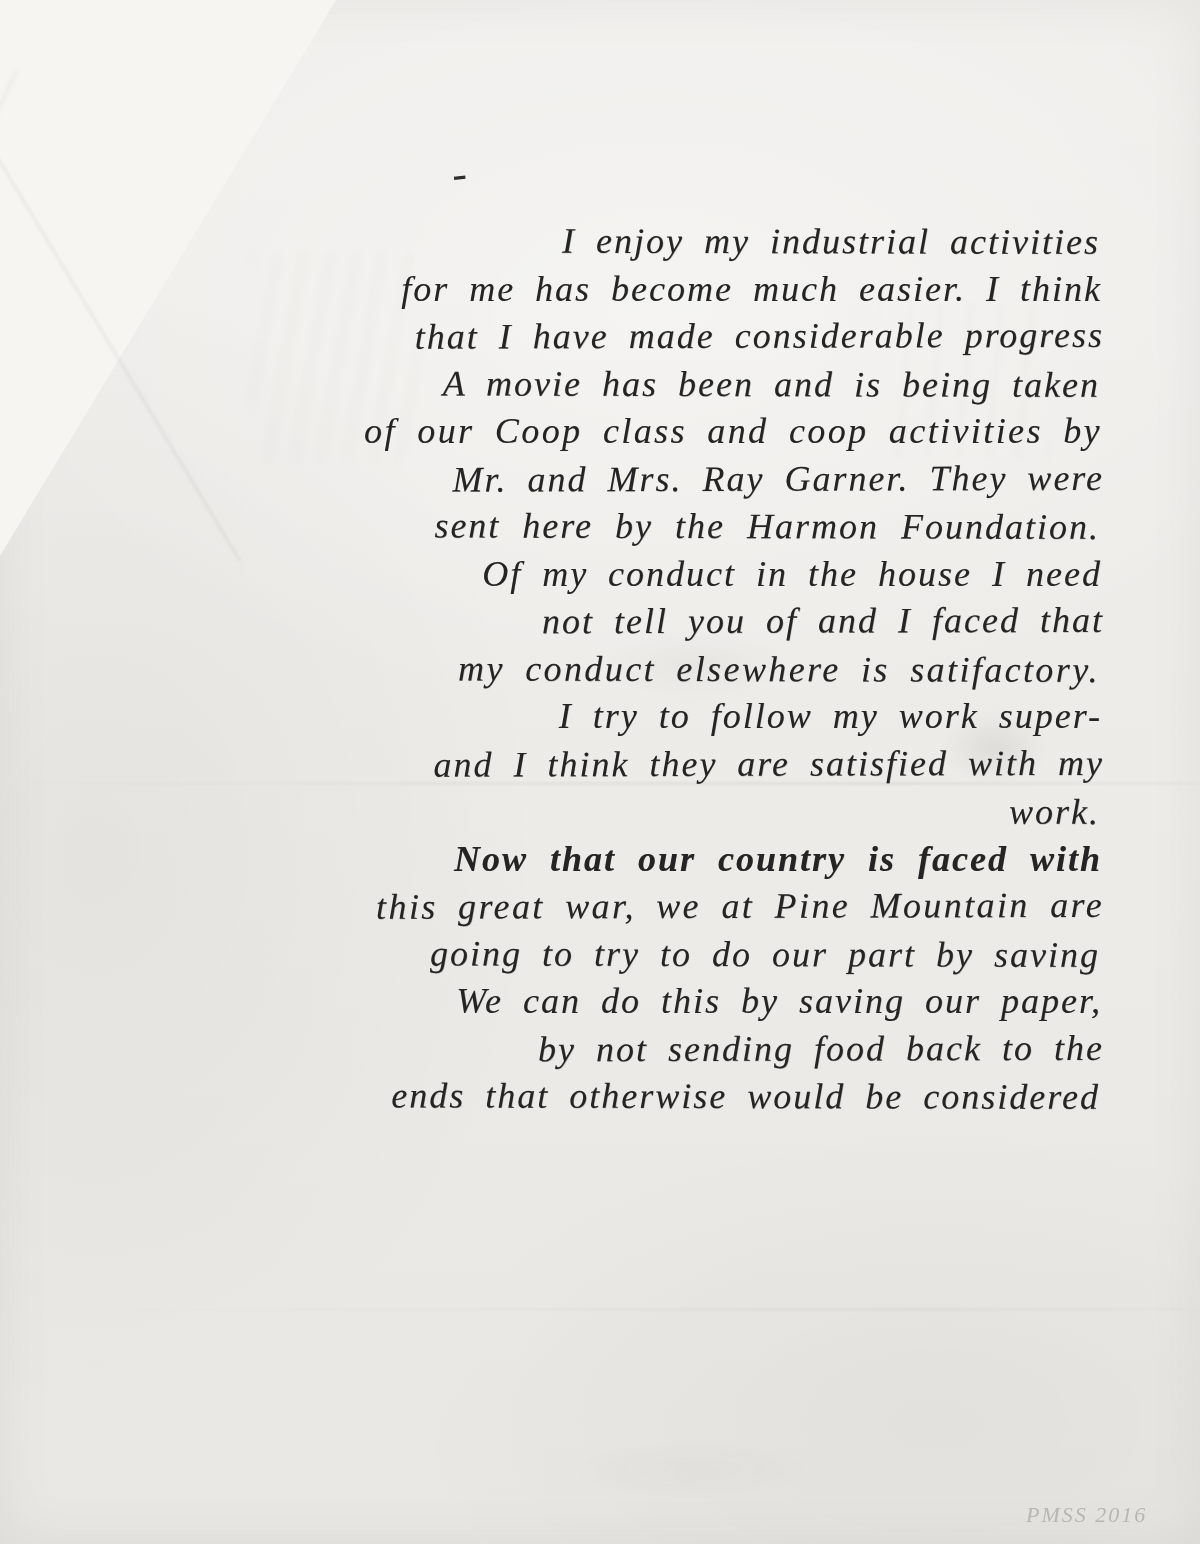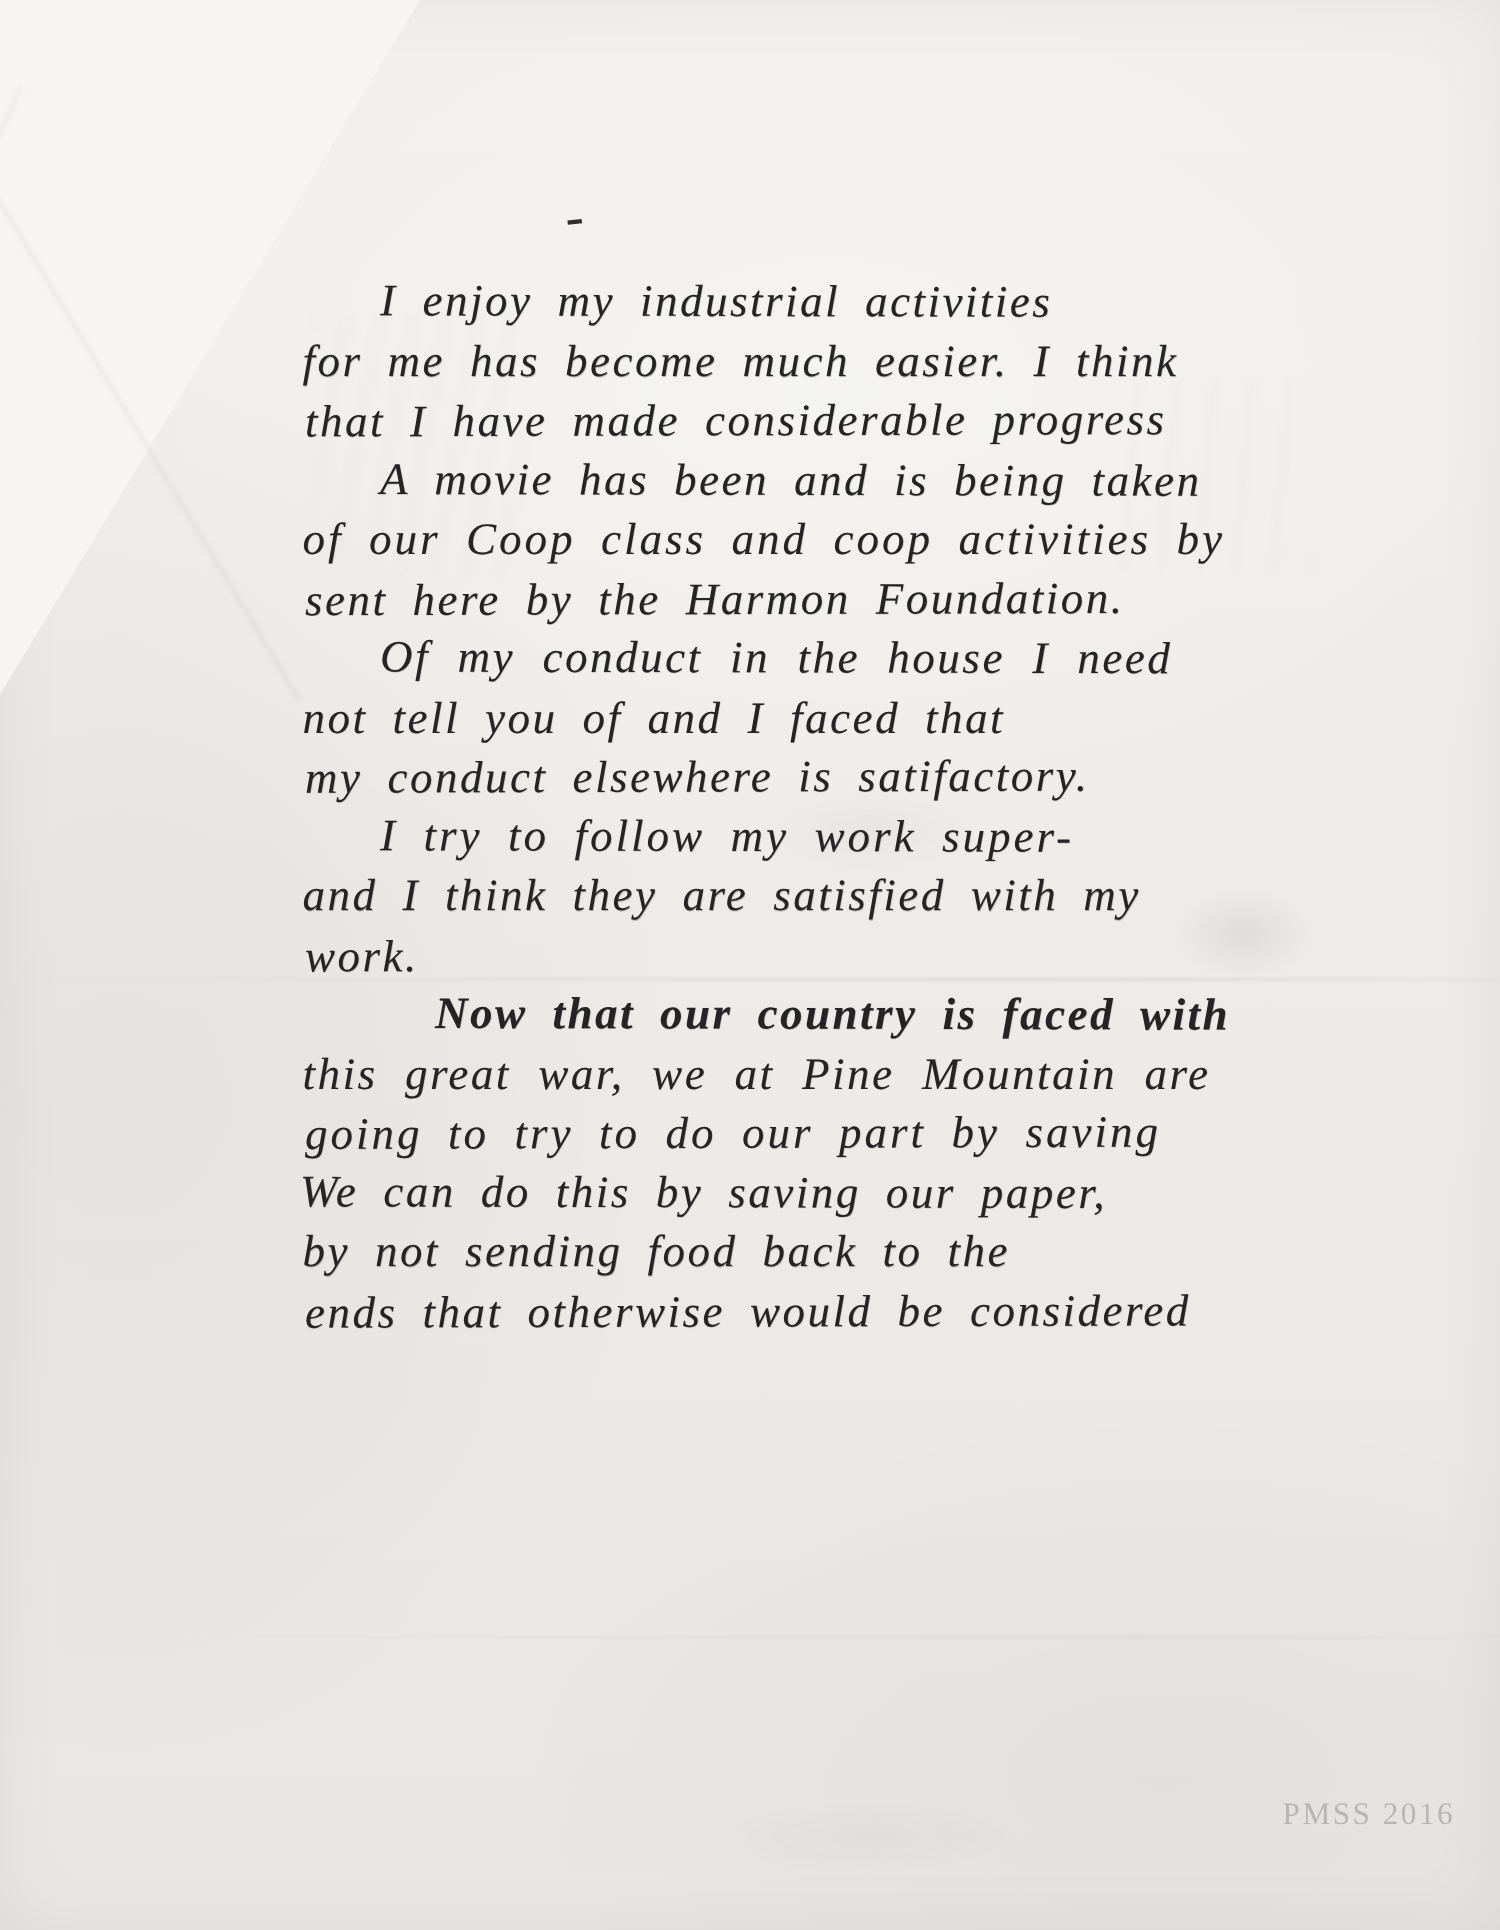--- a/index.html
+++ b/index.html
@@ -107,38 +107,40 @@
     top: 218px;
     width: 860px;
     color: #242424;
     font-style: italic;
     font-size: 36px;
     line-height: 47.5px;
     letter-spacing: 2px;
     word-spacing: 9px;
     white-space: nowrap;
     text-shadow: 0.4px 0.4px 0.6px rgba(40,40,40,0.35);
+    text-align: right;
   }
   .line { position: relative; }
   .line.p-start { padding-left: 64px; }
   .line.p-start-lg { padding-left: 108px; font-weight: bold; }
   .line:nth-child(3n)   { transform: translateX(2px) rotate(-0.15deg); }
   .line:nth-child(3n+1) { transform: translateX(-2px) rotate(0.12deg); }
   .line:nth-child(5n)   { letter-spacing: 2.4px; }
   .line:nth-child(7n)   { word-spacing: 11px; }
 
   
   .watermark {
     position: absolute;
-    left: 1026px; top: 1438px;
-    font-size: 25px;
+    left: 1026px; top: 1502px;
+    font-size: 22px;
     color: #b3b2af;
     letter-spacing: 2px;
     opacity: 0.9;
     user-select: none;
+    font-style: italic;
   }
 </style>
 </head>
 <body>
 
 <div class="scan">
 
   <div class="fold-corner"></div>
   <div class="fold-line-1"></div>
   <div class="fold-line-2"></div>
@@ -152,20 +154,21 @@
   <div class="smudge s5"></div>
 
   <div class="stray-dash">-</div>
 
   <div class="letter-body">
     <div class="line p-start">I enjoy my industrial activities</div>
     <div class="line">for me has become much easier. I think</div>
     <div class="line">that I have made considerable progress</div>
     <div class="line p-start">A movie has been and is being taken</div>
     <div class="line">of our Coop class and coop activities by</div>
+    <div class="line">Mr. and Mrs. Ray Garner. They were</div>
     <div class="line">sent here by the Harmon Foundation.</div>
     <div class="line p-start">Of my conduct in the house I need</div>
     <div class="line">not tell you of and I faced that</div>
     <div class="line">my conduct elsewhere is satifactory.</div>
     <div class="line p-start">I try to follow my work super-</div>
     <div class="line">and I think they are satisfied with my</div>
     <div class="line">work.</div>
     <div class="line p-start-lg">Now that our country is faced with</div>
     <div class="line">this great war, we at Pine Mountain are</div>
     <div class="line">going to try to do our part by saving</div>

